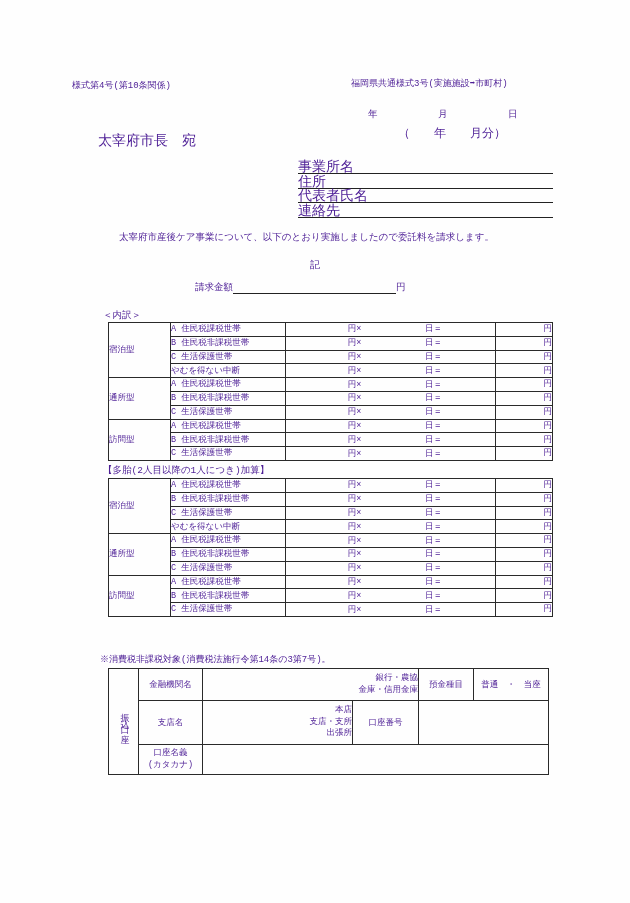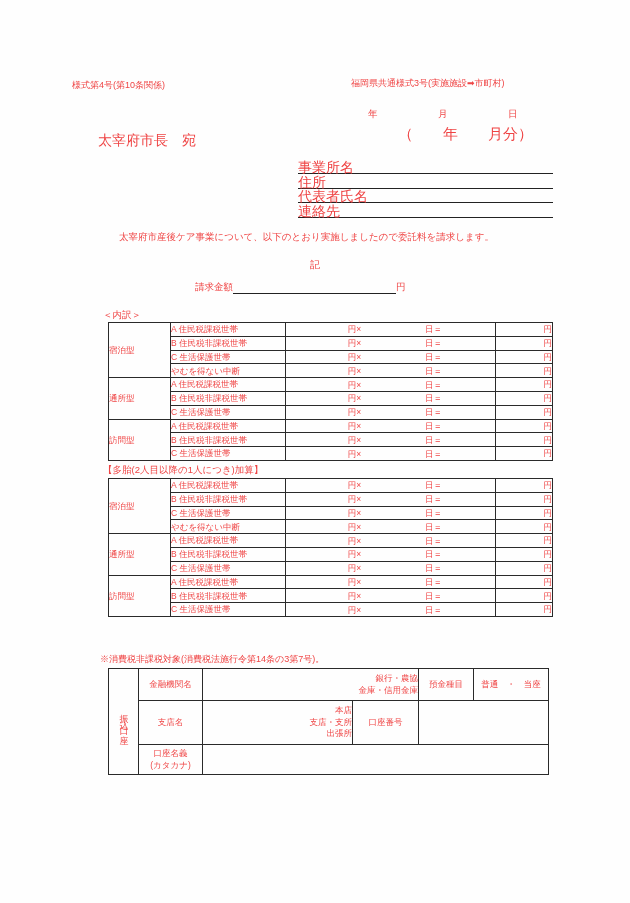--- a/index.html
+++ b/index.html
@@ -1,28 +1,28 @@
 <!DOCTYPE html>
 <html><head>
 <meta charset="utf-8">
 <style>
   html,body { margin:0; padding:0; background:#ffffff; }
   .page {
     position:relative; width:630px; height:903px; background:#fefefe;
-    font-family:Liberation Sans, sans-serif; color:#ef4444;
+    font-family:Liberation Mono, monospace; color:#4c1d95;
     overflow:hidden;
   }
   .abs { position:absolute; white-space:nowrap; }
   #form-no-left  { left:72px;  top:79px;  font-size:9px; }
   #form-no-right { left:351px; top:77px;  font-size:9px; }
   #date-year  { left:368px; top:108px; font-size:9.5px; }
   #date-month { left:438px; top:108px; font-size:9.5px; }
   #date-day   { left:508px; top:108px; font-size:9.5px; }
   #doc-title  { left:155px; top:124px; font-size:10px; letter-spacing:0.3px; }
-  #title-period { left:398px; top:124.5px; font-size:15px; }
+  #title-period { left:398px; top:124.5px; font-size:12px; }
   #addressee { left:98px; top:132px; font-size:14px; }
   .field { position:absolute; left:298px; width:255px; height:13px;
            border-bottom:1px solid #222; font-size:14px; line-height:14px; }
   #field-0 { top:160px; } #field-1 { top:174.5px; }
   #field-2 { top:189px; } #field-3 { top:203.5px; }
   #body-text { left:119px; top:231px; font-size:9.5px;text-align:center; }
   #mark { left:0; top:258px; width:630px; text-align:center; font-size:10px; }
   #claim { left:195px; top:280px; display:flex; align-items:flex-end; font-size:9.5px; }
   #claim .claim-line { display:inline-block; width:163px; height:13px; border-bottom:1px solid #222; }
   #breakdown-title { left:103px; top:309px; font-size:9.5px; }

